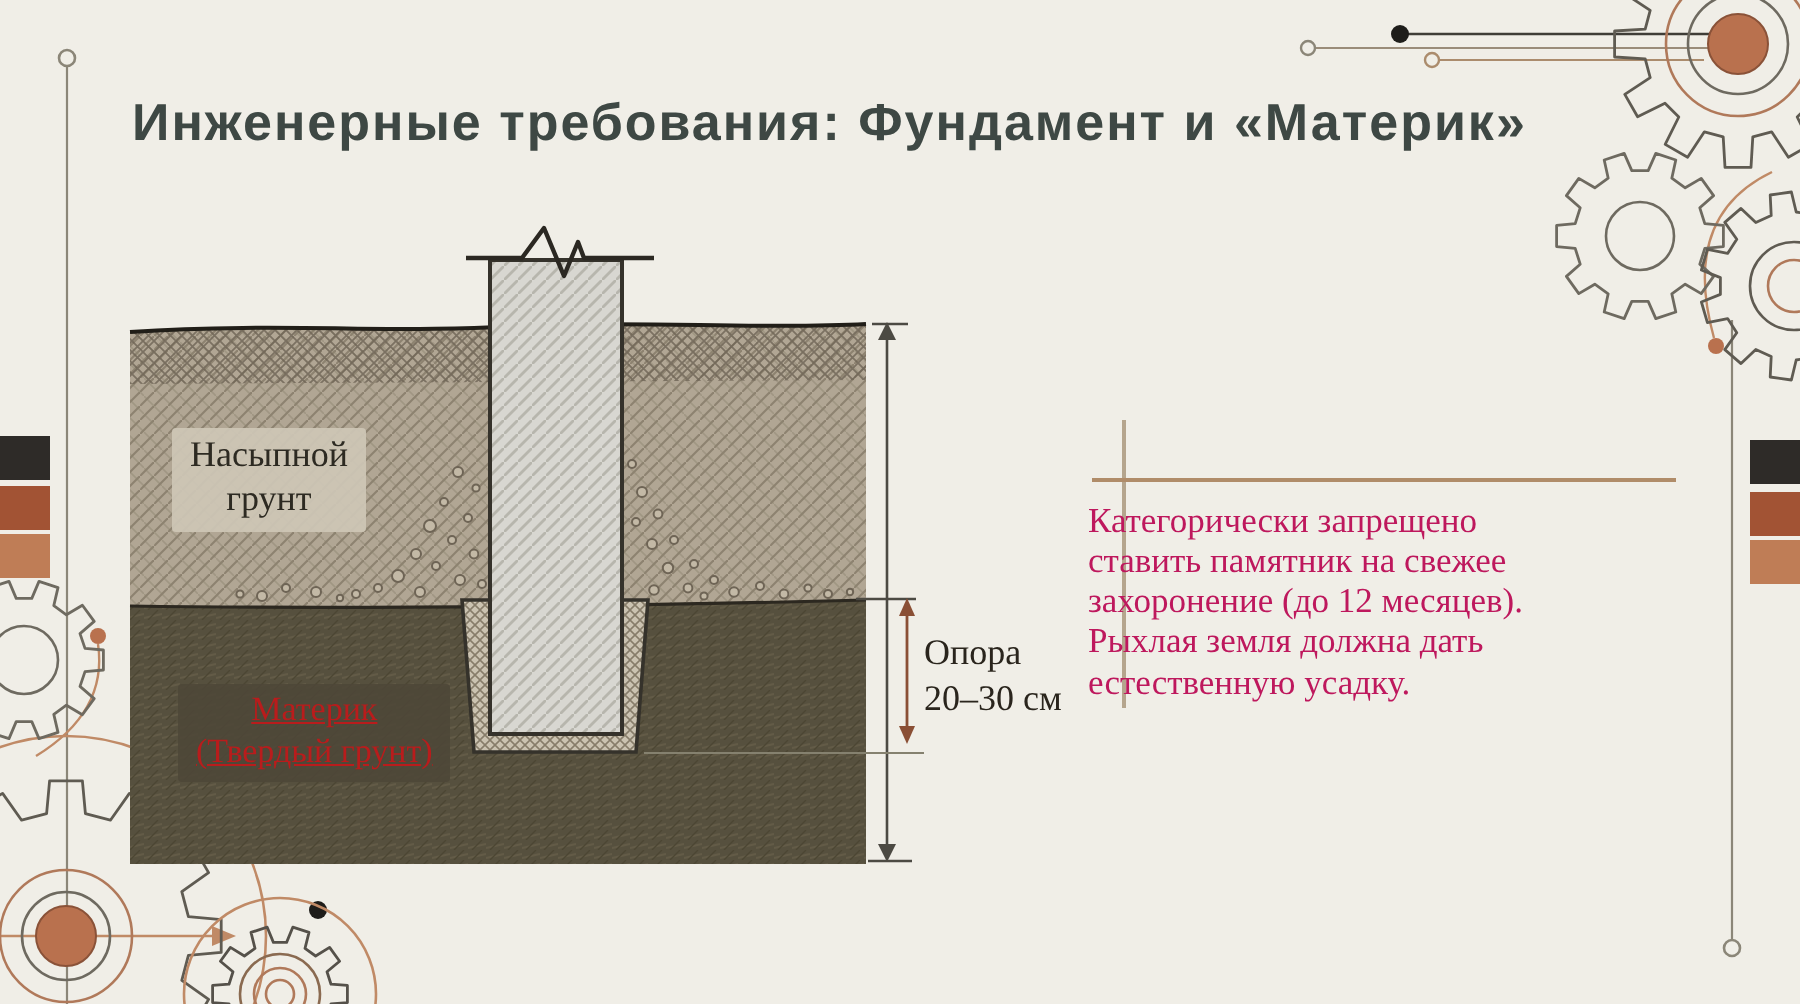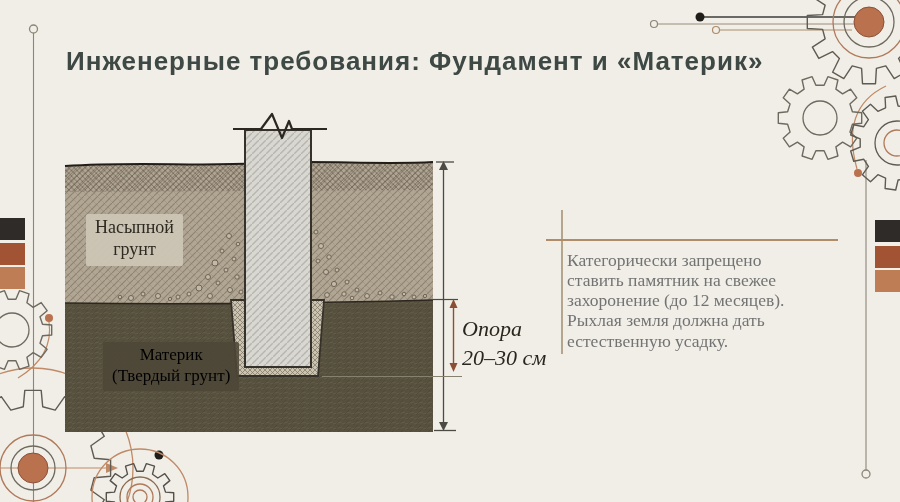--- a/index.html
+++ b/index.html
@@ -5,30 +5,30 @@
   html,body{margin:0;padding:0;background:#d8d6cf;}
   .slide{position:relative;width:900px;height:502px;background:#f0eee7;overflow:hidden;
          font-family:"Liberation Sans",sans-serif;}
   svg.layer{position:absolute;left:0;top:0;}
   .slide-title{position:absolute;left:66px;top:46px;margin:0;
     font:700 26px "Liberation Sans",sans-serif;letter-spacing:1px;color:#3e4844;}
   .soil-label{position:absolute;font-family:"Liberation Serif",serif;white-space:pre-line;
     line-height:1.22;border-radius:2px;text-align:center;}
   .soil-label.top{left:86px;top:214px;background:rgba(206,198,182,.93);color:#2d2a22;
     padding:3px 9px 5px;font-size:18px;}
-  .soil-label.bottom{left:103px;top:342px;background:rgba(77,71,56,.88);color:#000000;
-    padding:3px 9px 5px;font-size:17px;}
+  .soil-label.bottom{left:89px;top:342px;background:rgba(77,71,56,.88);color:#b91c1c;
+    padding:3px 9px 5px;font-size:17px;text-decoration:underline;}
   .dim-label{position:absolute;left:462px;top:315px;font-family:"Liberation Serif",serif;
-    font-size:22px;line-height:1.3;color:#2a251d;white-space:pre-line;font-style:italic;}
+    font-size:18px;line-height:1.3;color:#2a251d;white-space:pre-line;}
   .panel-heading{position:absolute;left:578px;top:208px;margin:0;
     font:700 19.5px "Liberation Sans",sans-serif;color:#a1664b;letter-spacing:.2px;}
   .panel-vline{position:absolute;left:561px;top:210px;width:2px;height:144px;background:#b5a58d;}
   .panel-hr{position:absolute;left:546px;top:239px;width:292px;height:2px;background:#b08c69;}
-  .panel-body{position:absolute;left:567px;top:250px;width:270px;margin:0;
-    font-family:"Liberation Serif",serif;font-size:17.5px;line-height:1.15;color:#737373;
+  .panel-body{position:absolute;left:544px;top:250px;width:270px;margin:0;
+    font-family:"Liberation Serif",serif;font-size:17.5px;line-height:1.15;color:#be185d;
     white-space:pre-line;}
   .swatch{position:absolute;width:25px;height:22px;}
 </style>
 </head>
 <body>
 
 <div class="slide">
 
   <svg id="decor" class="layer" width="900" height="502" viewBox="0 0 900 502">
 

